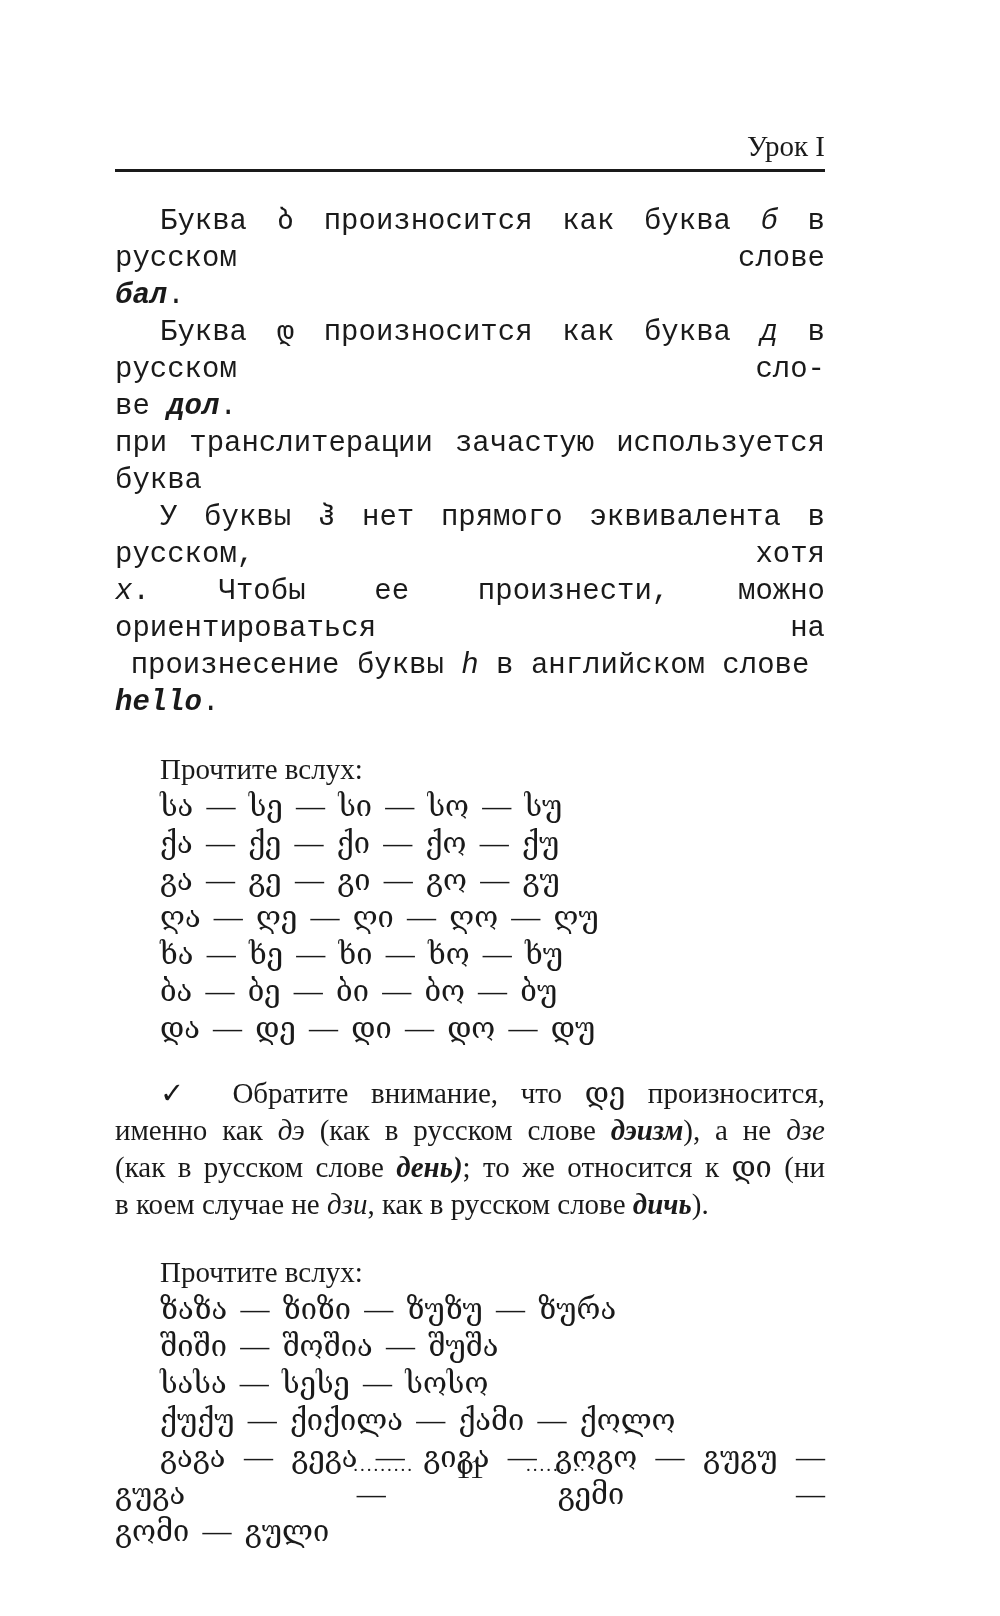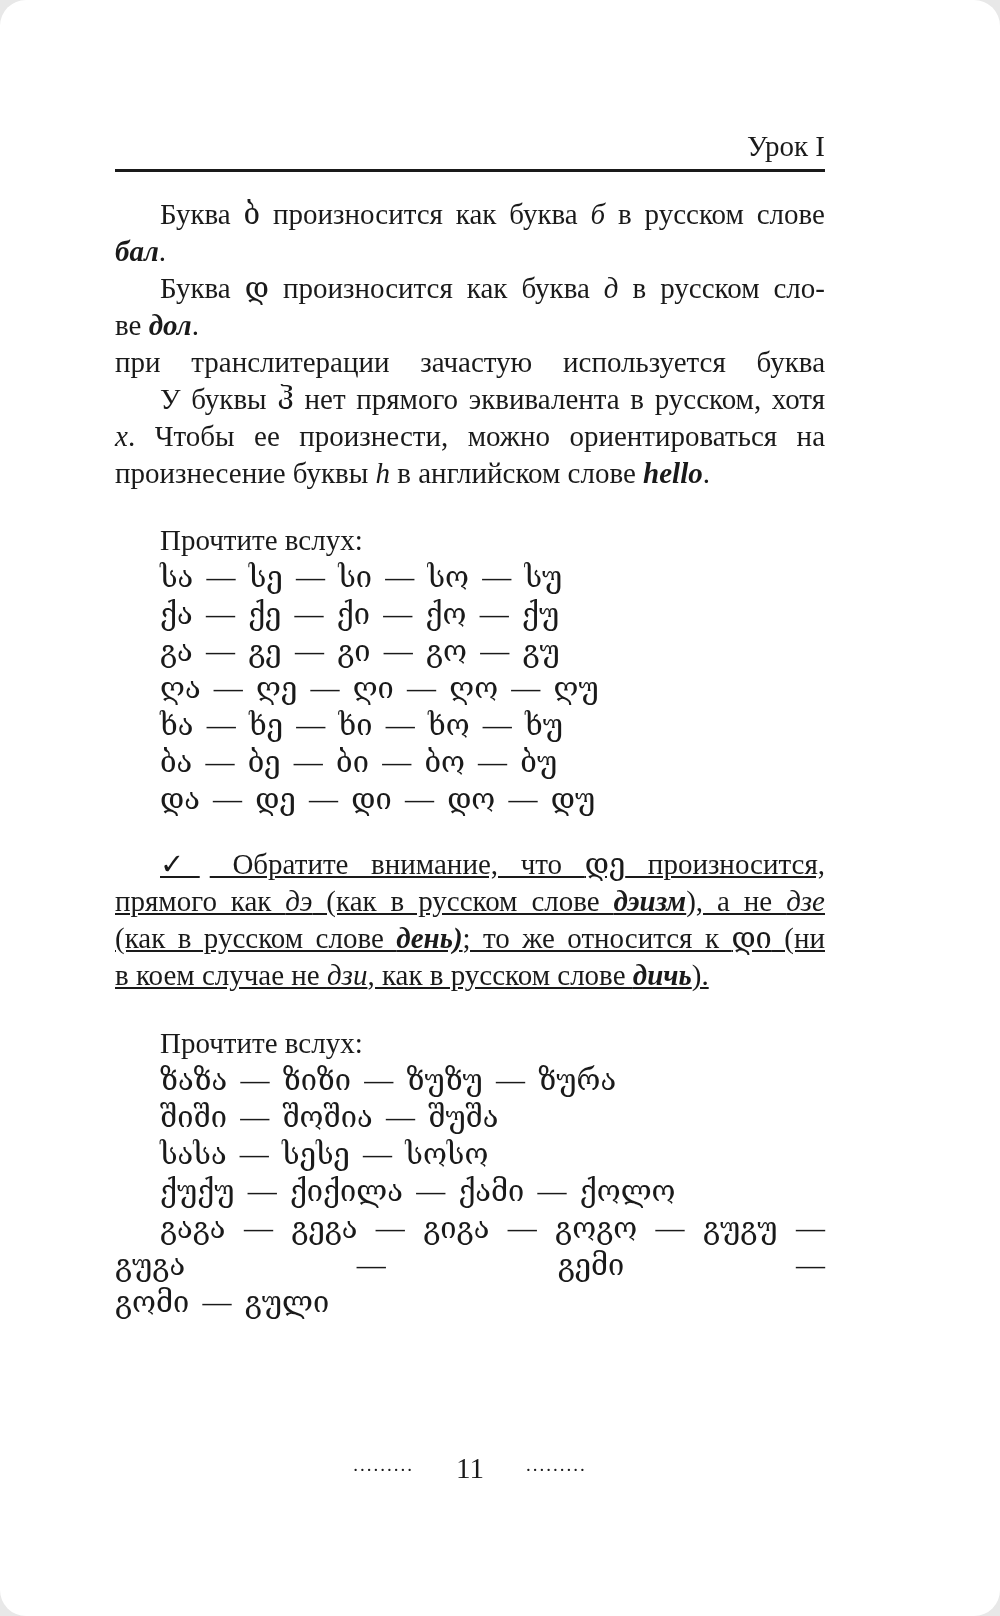--- a/index.html
+++ b/index.html
@@ -4,47 +4,46 @@
 <style>
   html, body { margin: 0; padding: 0; background: #e8e8e8; }
   .page {
     position: relative;
     width: 1000px;
     height: 1616px;
     background: #ffffff;
     color: #1a1a1a;
     font-family: "Liberation Serif", "DejaVu Serif", "DejaVu Sans", serif;
     overflow: hidden;
-    border-radius: 26px;
   }
   .content {
     position: absolute;
     left: 115px;
     top: 0;
     width: 710px;
     font-size: 29px;
     line-height: 37px;
   }
   .header-line {
     margin-top: 128px;
     text-align: right;
     font-size: 29px;
   }
   .rule {
     margin-top: 4px;
     border-top: 3px solid #1a1a1a;
     height: 0;
   }
-  .intro { margin-top: 24px; }
+  .intro { margin-top: 31px; font-family: Liberation Mono, monospace; }
   .section-1 { margin-top: 30px; }
-  .note { margin-top: 28px; text-decoration: underline; }
+  .note { margin-top: 28px; }
   .section-2 { margin-top: 31px; }
 
   .line { text-align: justify; text-align-last: justify; }
-  .line.final { text-align: left; text-align-last: left; }
+  .line.final { text-align: center; text-align-last: left; }
   .line.indent { text-indent: 45px; }
   .geo-row { word-spacing: 6px; }
 
   .sec-title { font-weight: normal; text-indent: 45px; }
 
   .i  { font-style: italic; }
   .bi { font-style: italic; font-weight: bold; }
   .check {
     font-family: "DejaVu Sans", sans-serif;
     margin-right: 10px;
@@ -99,21 +98,21 @@
           <div class="line final indent geo-row"><span>გა — გე — გი — გო — გუ</span></div>
           <div class="line final indent geo-row"><span>ღა — ღე — ღი — ღო — ღუ</span></div>
           <div class="line final indent geo-row"><span>ხა — ხე — ხი — ხო — ხუ</span></div>
           <div class="line final indent geo-row"><span>ბა — ბე — ბი — ბო — ბუ</span></div>
           <div class="line final indent geo-row"><span>და — დე — დი — დო — დუ</span></div>
         </div>
     </div>
 
     <div class="note">
         <div class="line indent"><span class="check">✓</span><span> Обратите внимание, что </span><span class="geo">დე</span><span> произносится,</span></div>
-        <div class="line"><span>прямого как </span><span class="i">дэ</span><span> (как в русском слове </span><span class="bi">дэизм</span><span>), а не </span><span class="i">дзе</span></div>
+        <div class="line"><span>именно как </span><span class="i">дэ</span><span> (как в русском слове </span><span class="bi">дэизм</span><span>), а не </span><span class="i">дзе</span></div>
         <div class="line"><span>(как в русском слове </span><span class="bi">день)</span><span>; то же относится к </span><span class="geo">დი</span><span> (ни</span></div>
         <div class="line final"><span>в коем случае не </span><span class="i">дзи</span><span>, как в русском слове </span><span class="bi">дичь</span><span>).</span></div>
       </div>
 
     <div class="section-2">
       <div class="line final sec-title">Прочтите вслух:</div>
       <div>
           <div class="line final indent geo-row"><span>ზაზა — ზიზი — ზუზუ — ზურა</span></div>
           <div class="line final indent geo-row"><span>შიში — შოშია — შუშა</span></div>
           <div class="line final indent geo-row"><span>სასა — სესე — სოსო</span></div>

